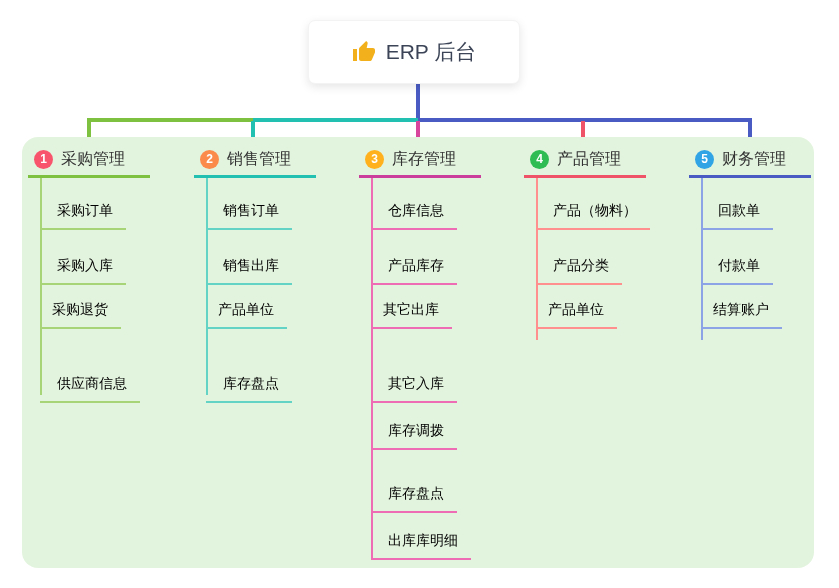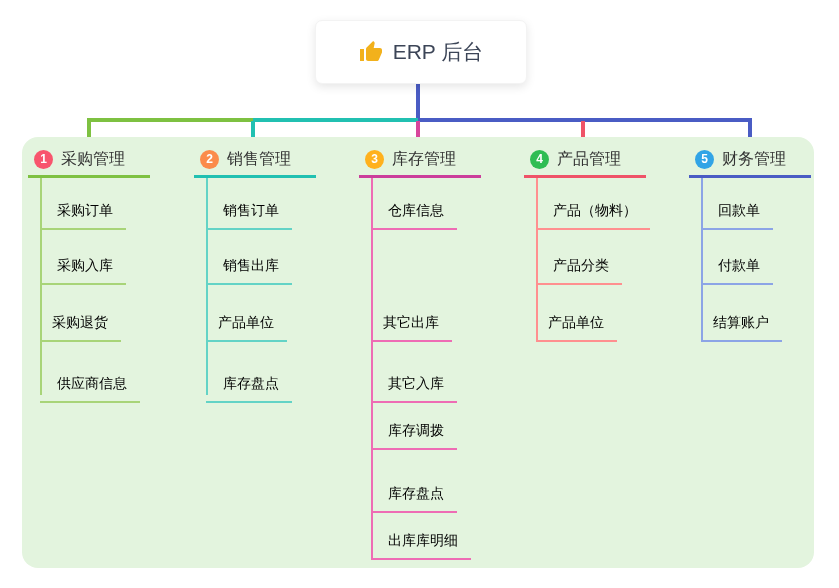--- a/index.html
+++ b/index.html
@@ -3,21 +3,21 @@
 <meta charset="utf-8">
 <style>
   html,body{margin:0;padding:0;background:#ffffff;}
   body{
     width:839px;height:588px;position:relative;overflow:hidden;
     font-family:"Liberation Sans","DejaVu Sans",sans-serif;
     -webkit-font-smoothing:antialiased;
   }
   
   .root-card{
-    position:absolute;left:315px;top:20px;width:210px;height:62px;
+    position:absolute;left:308px;top:20px;width:210px;height:62px;
     background:#ffffff;border:1px solid #f3f3f3;border-radius:7px;
     box-shadow:0 3px 10px rgba(0,0,0,.10);
     display:flex;align-items:center;justify-content:center;gap:10px;
     font-size:21px;color:#3c4557;font-weight:500;
   }
   .thumb-icon{width:24px;height:24px;display:inline-block;}
   
   .line{position:absolute;}
   .root-drop   {left:416px;top:83px;width:4px;height:39px;background:#4a5cc4;}
   .bus-green   {left:87px; top:118px;width:168px;height:4px;background:#7ec141;}
@@ -60,21 +60,21 @@
   .branch[data-idx="2"] .sub-line{height:382px;}
   .branch[data-idx="3"] .sub-line{height:162px;}
   .branch[data-idx="4"] .sub-line{height:162px;}
   .sub-item{
     position:absolute;left:12px;display:inline-block;white-space:nowrap;
     font-size:14px;line-height:20px;color:#000000;
     padding:0 13px 8px 17px;border-bottom:2px solid var(--sub);
   }
   .sub-item[data-row="0"]{top:63px;}
   .sub-item[data-row="1"]{top:118px;}
-  .sub-item[data-row="2"]{top:175px;padding-left:12px;}
+  .sub-item[data-row="2"]{top:162px;padding-left:12px;}
   .sub-item[data-row="3"]{top:236px;}
   .sub-item[data-row="4"]{top:283px;}
   .sub-item[data-row="5"]{top:346px;}
   .sub-item[data-row="6"]{top:393px;}
 </style>
 </head>
 <body>
 
 <div class="line root-drop"></div>
 <div class="line bus-green"></div>
@@ -121,20 +121,21 @@
   <div class="sub-item" data-row="3">库存盘点</div>
 </div>
 
 <div class="branch" data-idx="2" style="--main: #cb3e9b; --sub: #ee6cb4; --badge: #ffb11d;">
   <div class="branch-title">
     <span class="badge">3</span>
     <span>库存管理</span>
   </div>
   <div class="sub-line"></div>
   <div class="sub-item" data-row="0">仓库信息</div>
+  <div class="sub-item" data-row="1">产品库存</div>
   <div class="sub-item" data-row="2">其它出库</div>
   <div class="sub-item" data-row="3">其它入库</div>
   <div class="sub-item" data-row="4">库存调拨</div>
   <div class="sub-item" data-row="5">库存盘点</div>
   <div class="sub-item" data-row="6">出库库明细</div>
 </div>
 
 <div class="branch" data-idx="3" style="--main: #ef5368; --sub: #ff8f8f; --badge: #2fbd53;">
   <div class="branch-title">
     <span class="badge">4</span>

